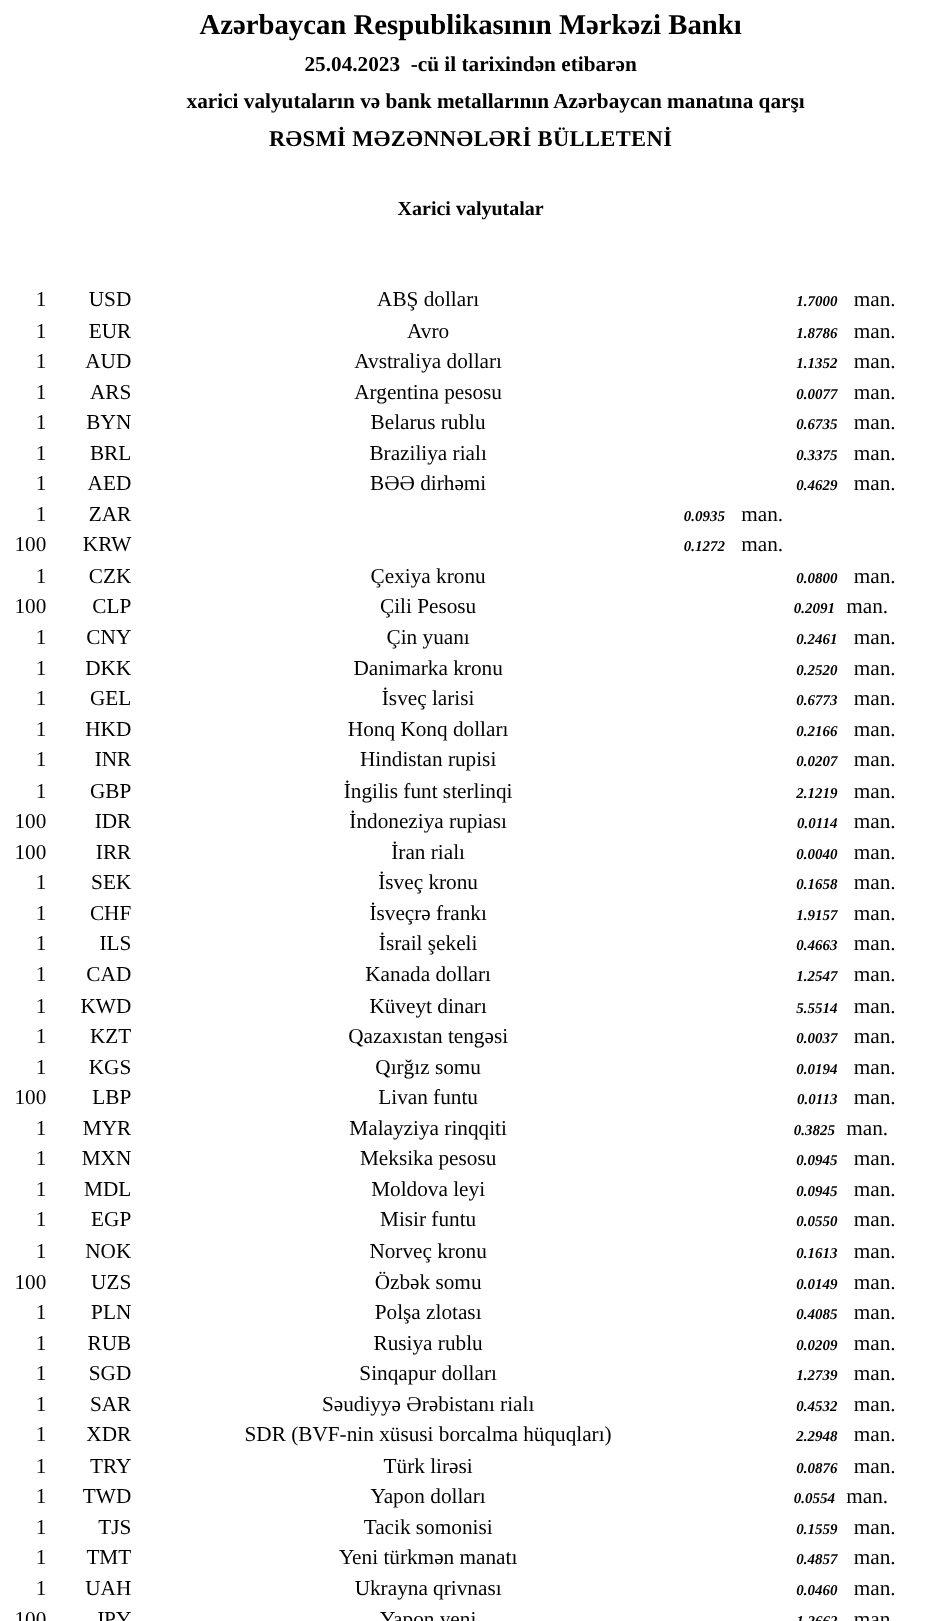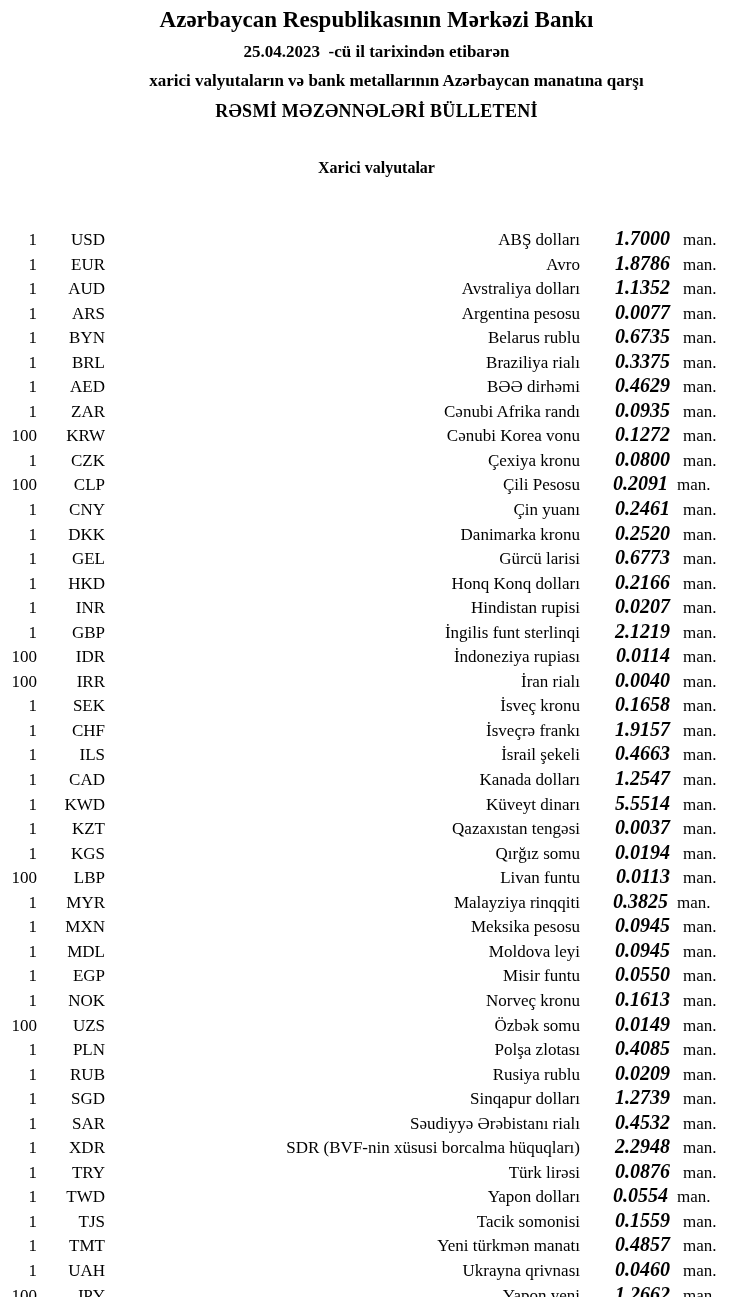--- a/index.html
+++ b/index.html
@@ -18,22 +18,22 @@
   .currency-table { margin-top: 7px; width: 727px; }
   .row {
     display: grid;
     grid-template-columns: 37px 68px 1fr 90px 57px;
     align-items: baseline;
     height: 24.55px;
   }
   .cell { white-space: nowrap; }
   .qty  { text-align: right;  font-size: 17px; }
   .code { text-align: right; font-size: 17px; }
-  .name { text-align: right;   font-size: 17px; }
-  .rate { text-align: right;  font-size: 20px; font-weight: bold; font-style: italic; }
+  .name { text-align: center;   font-size: 17px; }
+  .rate { text-align: right;  font-size: 12px; font-weight: bold; font-style: italic; }
   .unit { text-align: left;   font-size: 17px; padding-left: 13px; margin-top: 46px; }
   .row.tight .unit { padding-left: 7px; }
   .row.tight .rate { transform: translateX(-2px); }
 </style>
 </head>
 <body>
 
 <div class="header">
   <div class="bank-name">Azərbaycan Respublikasının Mərkəzi Bankı</div>
   <div class="date-line">25.04.2023  -cü il tarixindən etibarən</div>
@@ -96,29 +96,27 @@
     <span class="cell qty">1</span>
     <span class="cell code">AED</span>
     <span class="cell name">BƏƏ dirhəmi</span>
     <span class="cell rate">0.4629</span>
     <span class="cell unit">man.</span>
   </div>
 
   <div class="row">
     <span class="cell qty">1</span>
     <span class="cell code">ZAR</span>
-    <span class="cell name">Cənubi Afrika randı</span>
     <span class="cell rate">0.0935</span>
     <span class="cell unit">man.</span>
   </div>
 
   <div class="row">
     <span class="cell qty">100</span>
     <span class="cell code">KRW</span>
-    <span class="cell name">Cənubi Korea vonu</span>
     <span class="cell rate">0.1272</span>
     <span class="cell unit">man.</span>
   </div>
 
   <div class="row">
     <span class="cell qty">1</span>
     <span class="cell code">CZK</span>
     <span class="cell name">Çexiya kronu</span>
     <span class="cell rate">0.0800</span>
     <span class="cell unit">man.</span>
@@ -144,21 +142,21 @@
     <span class="cell qty">1</span>
     <span class="cell code">DKK</span>
     <span class="cell name">Danimarka kronu</span>
     <span class="cell rate">0.2520</span>
     <span class="cell unit">man.</span>
   </div>
 
   <div class="row">
     <span class="cell qty">1</span>
     <span class="cell code">GEL</span>
-    <span class="cell name">Gürcü larisi</span>
+    <span class="cell name">İsveç larisi</span>
     <span class="cell rate">0.6773</span>
     <span class="cell unit">man.</span>
   </div>
 
   <div class="row">
     <span class="cell qty">1</span>
     <span class="cell code">HKD</span>
     <span class="cell name">Honq Konq dolları</span>
     <span class="cell rate">0.2166</span>
     <span class="cell unit">man.</span>

